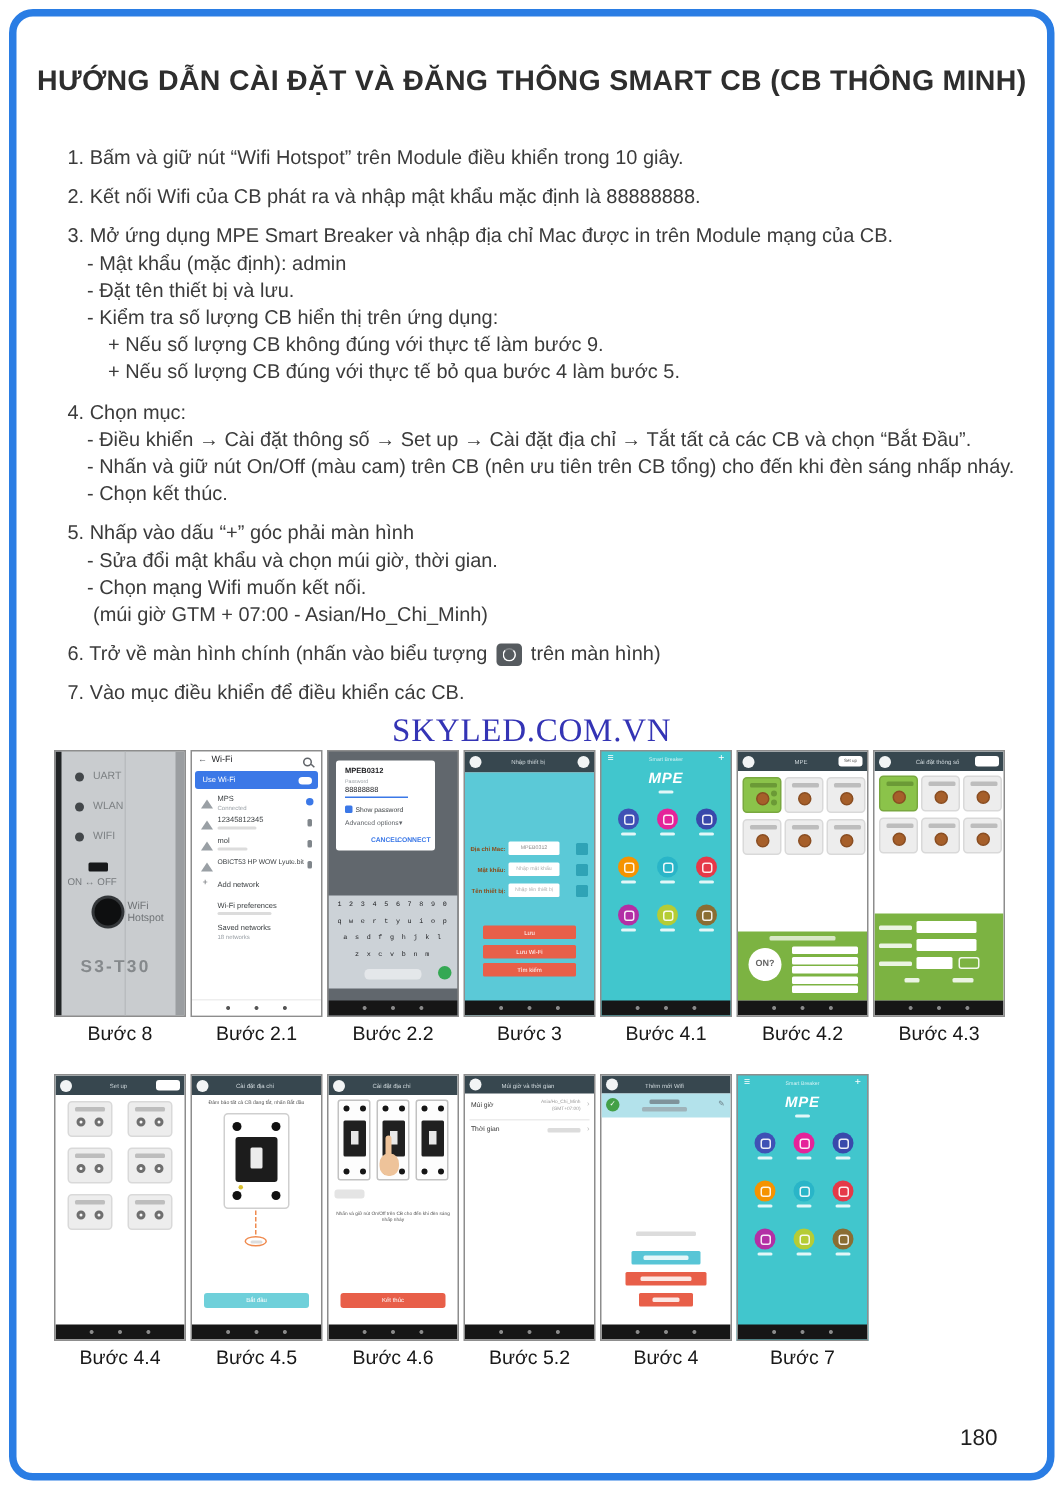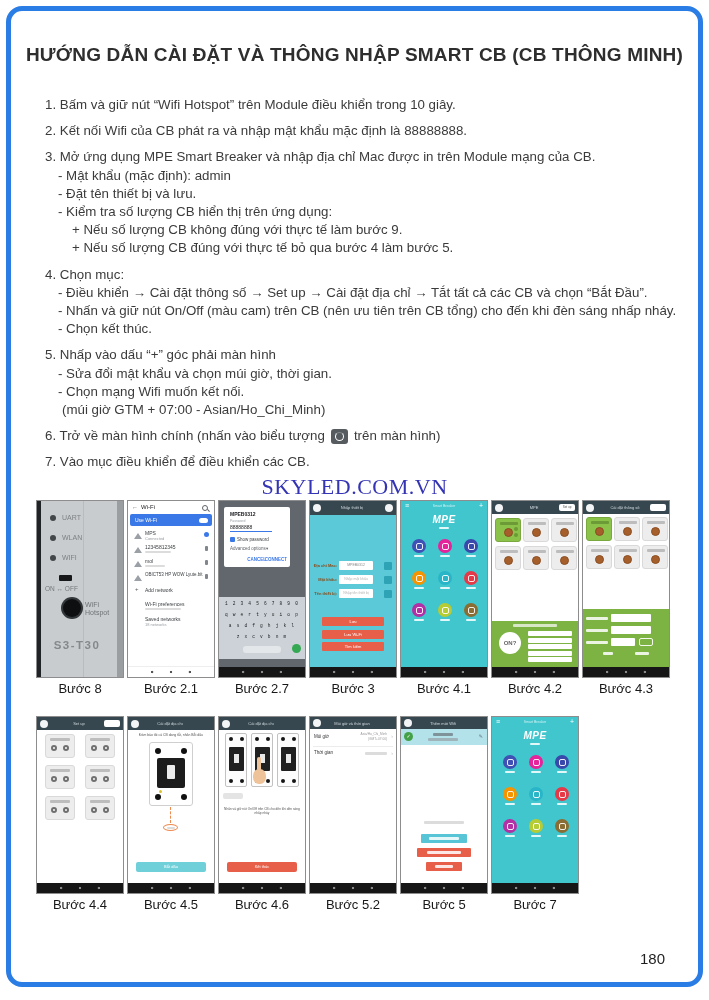--- a/index.html
+++ b/index.html
@@ -66,21 +66,21 @@
   .obtn{position:absolute;background:#e85f49;border-radius:1px;color:#fff;
        font-size:4px;text-align:center}
   .ring{position:absolute;width:6px;height:6px;border:2px solid #6f6f6f;border-radius:50%;
        background:#fafafa;box-sizing:border-box}
 </style>
 </head>
 <body>
 
 <div class="page-border" style="border-color: rgb(42, 125, 228);"></div>
 
-<div class="doc-title">HƯỚNG DẪN CÀI ĐẶT VÀ THÔNG NHẬP SMART CB (CB THÔNG MINH)</div>
+<div class="doc-title">HƯỚNG DẪN CÀI ĐẶT VÀ ĐĂNG THÔNG SMART CB (CB THÔNG MINH)</div>
 
 <div class="steps">
   <div class="num">1. Bấm và giữ nút “Wifi Hotspot” trên Module điều khiển trong 10 giây.</div>
   <div class="num">2. Kết nối Wifi của CB phát ra và nhập mật khẩu mặc định là 88888888.</div>
   <div class="num">3. Mở ứng dụng MPE Smart Breaker và nhập địa chỉ Mac được in trên Module mạng của CB.</div>
   <div class="i1">- Mật khẩu (mặc định): admin</div>
   <div class="i1">- Đặt tên thiết bị và lưu.</div>
   <div class="i1">- Kiểm tra số lượng CB hiển thị trên ứng dụng:</div>
   <div class="i2">+ Nếu số lượng CB không đúng với thực tế làm bước 9.</div>
   <div class="i2">+ Nếu số lượng CB đúng với thực tế bỏ qua bước 4 làm bước 5.</div>
@@ -179,21 +179,21 @@
       <div class="abs" style="left:0;right:0;top:96px;height:62px;background:#ccd2d7">
         <div class="kbrow" style="top:4px">1 2 3 4 5 6 7 8 9 0</div>
         <div class="kbrow" style="top:15px">q w e r t y u i o p</div>
         <div class="kbrow" style="top:26px">a s d f g h j k l</div>
         <div class="kbrow" style="top:37px">z x c v b n m</div>
         <div class="abs" style="left:24px;top:49px;width:38px;height:7px;background:#e4e7ea;border-radius:3px"></div>
         <div class="abs" style="right:4px;top:47px;width:9px;height:9px;border-radius:50%;background:#34a853"></div>
       </div>
       <div class="nav"></div>
     </div>
-    <div class="cap">Bước 2.7</div>
+    <div class="cap">Bước 2.2</div>
   </div>
 
   <div class="shot">
     <div class="phone">
       <div class="hdr h14">
         <div class="hcirc" style="left:3px"></div>
         <div class="hcirc" style="right:3px"></div>
         <div class="htitle">Nhập thiết bị</div>
       </div>
       <div class="abs" style="left:0;right:0;top:14px;bottom:0;background:#5bc9d7"></div>
@@ -492,21 +492,21 @@
           <div class="wbar" style="left:8px;top:3px;width:30px;height:2.5px"></div>
         </div>
       <div class="abs" style="left:16px;top:131px;width:54px;height:9px;background:#e85f49;border-radius:1px">
           <div class="wbar" style="left:10px;top:3px;width:34px;height:2.5px"></div>
         </div>
       <div class="abs" style="left:25px;top:145px;width:36px;height:9px;background:#e85f49;border-radius:1px">
           <div class="wbar" style="left:9px;top:3px;width:18px;height:2.5px"></div>
         </div>
       <div class="nav"></div>
     </div>
-    <div class="cap">Bước 5</div>
+    <div class="cap">Bước 4</div>
   </div>
 
   <div class="shot">
     <div class="phone" style="background:#41c6cd">
       <div class="abs" style="left:4px;top:1px;font-size:7px;color:#fff">≡</div>
       <div class="abs" style="right:4px;top:1px;font-size:7px;color:#fff">+</div>
       <div class="abs" style="left:0;right:0;top:3px;text-align:center;font-size:3.5px;color:rgba(255,255,255,.75)">Smart Breaker</div>
       <div class="abs" style="left:0;right:0;top:13px;text-align:center;font-size:10px;font-weight:800;font-style:italic;color:#fff;letter-spacing:.5px">MPE</div>
       <div class="wbar" style="left:38px;top:26px;width:10px;height:1.5px"></div>
       <div class="icn" style="left: 11px; top: 38px; background: rgb(63, 81, 181);"></div>

